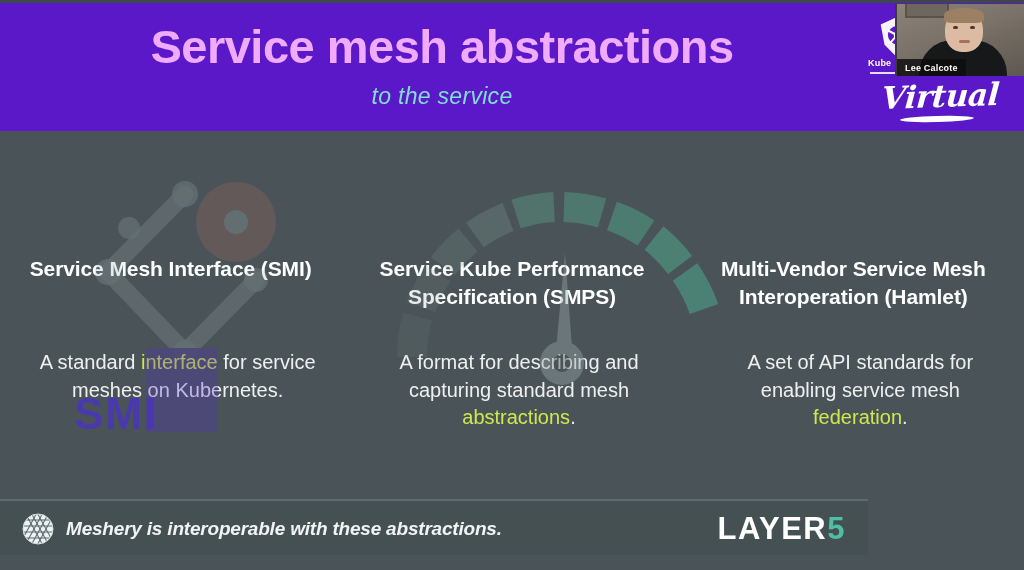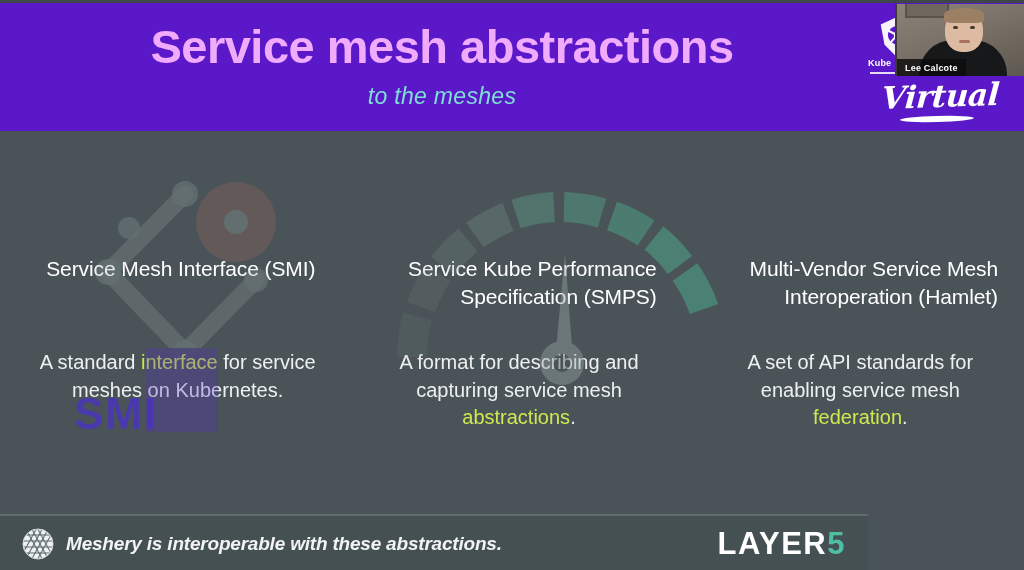--- a/index.html
+++ b/index.html
@@ -111,22 +111,22 @@
   
   .body-area { position:absolute; left:0; top:131px; width:1024px; height:379px; }
 
   .columns {
     position:absolute; left:0; top:0; width:1024px; height:379px;
     display:flex; z-index:3;
   }
   .col { flex:1 1 0; position:relative; padding:0 26px; }
   .col-head {
     position:absolute; left:26px; right:26px; top:124px;
-    text-align:right;
-    font-size:21px; font-weight:400; color:#ffffff;
+    text-align:center;
+    font-size:21px; font-weight:700; color:#ffffff;
     line-height:1.32; letter-spacing:-0.1px;
   }
   .col-body {
     position:absolute; left:32px; right:18px; top:218px;
     text-align:center;
     font-size:20px; font-weight:400; color:#eef0f0;
     line-height:1.38;
   }
   .kw { color:#cfe84f; }
 
@@ -146,21 +146,21 @@
   .wm-smp { left:56px; top:36px; width:330px; height:300px; opacity:.42; }
   .smp-word {
     position:absolute; left:40px; top:228px; width:260px;
     text-align:center;
     font-size:74px; font-weight:800; color:#8e9a9b;
     letter-spacing:4px; opacity:.38;
   }
 
   
   .footer {
-    position:absolute; left:0; bottom:0; width:868px; height:56px;
+    position:absolute; left:0; bottom:15px; width:868px; height:56px;
     background:#455053;
     border-top:2px solid #606b6d;
     display:flex; align-items:center;margin-top:44px;
   }
   .meshery-logo { position:absolute; left:22px; top:12px; width:32px; height:32px; }
   .footer-text {
     position:absolute; left:66px; top:0; height:56px;
     display:flex; align-items:center;
     font-size:19px; font-style:italic; font-weight:600; color:#f2f4f4;
     letter-spacing:-0.2px;
@@ -178,21 +178,21 @@
 </head>
 <body>
 
 <div class="slide">
 
   <div class="edge-top"></div>
 
   <div class="header">
 
     <div class="title">Service mesh abstractions</div>
-    <div class="subtitle">to the meshes</div>
+    <div class="subtitle">to the service</div>
 
     <div class="kubecon-brand">
 
       <svg class="kc-logo" viewBox="0 0 48 48">
         <path d="M24 3 L41 11 L37 32 L24 45 L11 32 L7 11 Z" fill="#ffffff" opacity="0.95"></path>
         <circle cx="24" cy="22" r="9.5" fill="#5a18c8"></circle>
         <circle cx="24" cy="22" r="3.4" fill="#ffffff"></circle>
         <g stroke="#ffffff" stroke-width="2.1">
           <line x1="24" y1="22" x2="24" y2="11.5"></line>
           <line x1="24" y1="22" x2="33.4" y2="17.2"></line>
@@ -273,21 +273,21 @@
             </g>
             <path d="M -7 4 L 3 -104 L 11 4 Z" fill="#9aa5a6"></path>
             <circle cx="0" cy="6" r="22" fill="#9aa5a6"></circle>
             <circle cx="0" cy="6" r="9" fill="#4a5458"></circle>
           </g>
         </svg>
 
 
         <div class="col-head">Service Kube Performance Specification (SMPS)</div>
         <div class="col-body">
-          <span>A format for describing and capturing service mesh </span><span class="kw">abstractions</span><span>.</span>
+          <span>A format for describing and capturing standard mesh </span><span class="kw">abstractions</span><span>.</span>
         </div>
       </div>
 
       <div class="col">
         <div class="col-head">Multi-Vendor Service Mesh Interoperation (Hamlet)</div>
         <div class="col-body">
           <span>A set of API standards for enabling service mesh </span><span class="kw">federation</span><span>.</span>
         </div>
       </div>
 

